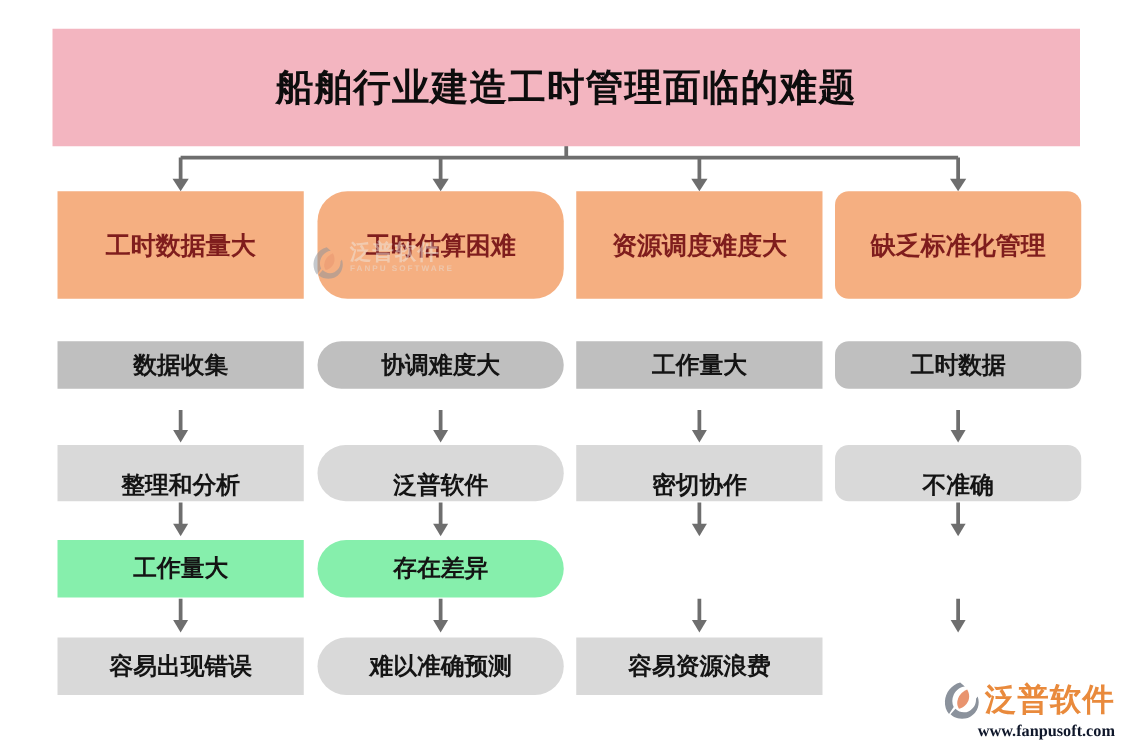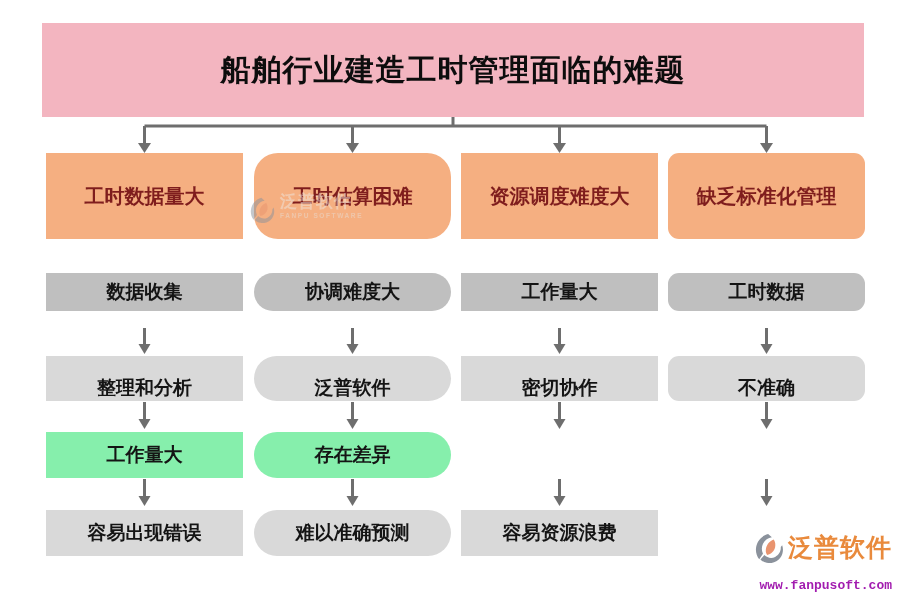--- a/index.html
+++ b/index.html
@@ -34,22 +34,22 @@
   .watermark .wm-icon{width:26px;height:26px;margin-top:4px;}
   .watermark .wm-text{margin-left:4px;line-height:1;}
   .watermark .wm-brand{font-size:17px;font-weight:700;color:#efe7e0;letter-spacing:1px;}
   .watermark .wm-sub{font-size:6.5px;font-weight:700;color:#e8ddd4;letter-spacing:1.6px;margin-top:3px;}
 
   .logo{position:absolute;right:8px;bottom:7px;text-align:right;}
   .logo .brand-row{display:flex;align-items:center;justify-content:flex-end;}
   .logo .logo-icon{width:30px;height:30px;margin-right:3px;}
   .logo .brand{font-size:25px;font-weight:700;color:#E98A3C;letter-spacing:1px;}
   .logo .site{
-    font-family:Liberation Mono, monospace;
-    font-size:13px;font-weight:700;color:#a21caf;margin-top:14px;
+    font-family:Liberation Serif, serif;
+    font-size:13px;font-weight:700;color:#0f172a;margin-top:1px;
   }
 </style>
 </head>
 <body>
 
 <div class="canvas">
 
   <svg class="connectors" width="900" height="600" viewBox="0 0 900 600">
     <defs>
       <g id="fanpu-swirl">

